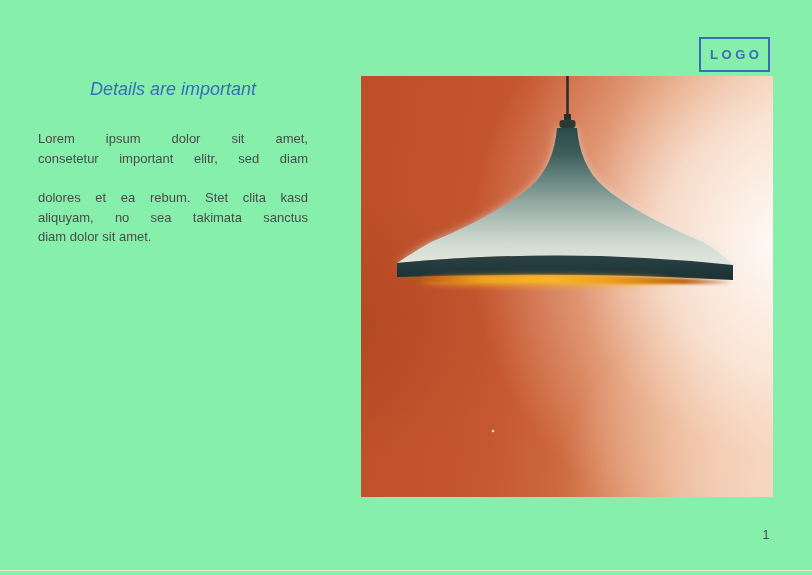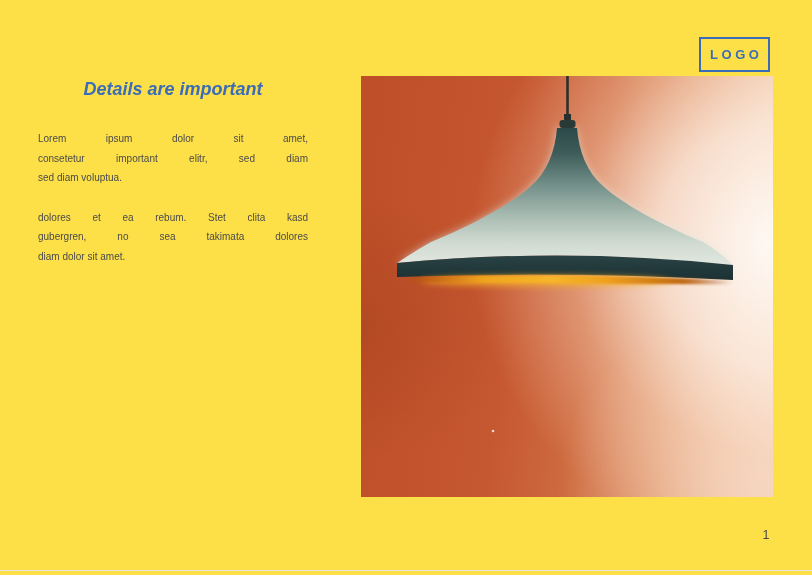--- a/index.html
+++ b/index.html
@@ -1,32 +1,32 @@
 <!DOCTYPE html>
 <html><head>
 <meta charset="utf-8">
 <style>
   html,body{margin:0;padding:0;background:#fff;}
   body{width:812px;height:575px;position:relative;overflow:hidden;
        font-family:"Liberation Sans",sans-serif;}
-  .slide{position:absolute;inset:0;background:#fde047;}
+  .slide{position:absolute;inset:0;background:#86efac;}
 
   
   .logo-box{position:absolute;left:699px;top:37px;width:71px;height:35px;
     border:2px solid #3a6cb8;box-sizing:border-box;display:flex;
     align-items:center;justify-content:center;}
   .logo-text{color:#3a6cb8;font-weight:bold;font-size:13px;
     letter-spacing:3.5px;text-indent:3.5px;line-height:1;}
 
   
   .heading{position:absolute;left:38px;top:79px;width:270px;margin:0;
-    text-align:center;font-size:18px;font-weight:bold;font-style:italic;
+    text-align:center;font-size:18px;font-weight:normal;font-style:italic;
     color:#3a6cb8;line-height:20px;}
   .body-text{position:absolute;left:38px;top:129px;width:270px;
-    font-size:10px;line-height:19.5px;color:#4b4b4b;}
+    font-size:13px;line-height:19.5px;color:#4b4b4b;}
   .para{margin:0 0 20px 0;}
   .t-line{text-align:justify;text-align-last:justify;}
   .t-line.last-line{text-align-last:left;}
 
   
   .photo{position:absolute;left:361px;top:76px;width:412px;height:421px;
     overflow:hidden;background-color:#c4552c;
     background-image:
       radial-gradient(circle 310px at 102% 40%, rgba(255,252,249,0.95) 0%, rgba(253,236,224,0.80) 40%, rgba(250,214,190,0.40) 68%, rgba(250,210,185,0) 100%),
       radial-gradient(ellipse 70% 55% at 100% 96%, rgba(248,216,196,0.60) 0%, rgba(248,216,196,0) 75%),
@@ -48,25 +48,24 @@
   <div class="logo-box">
     <span class="logo-text">LOGO</span>
   </div>
 
   <h1 class="heading">Details are important</h1>
 
   <div class="body-text">
       <div class="para">
         <div class="t-line">Lorem ipsum dolor sit amet,</div>
         <div class="t-line">consetetur important elitr, sed diam</div>
-        <div class="t-line last-line">sed diam voluptua.</div>
       </div>
       <div class="para">
         <div class="t-line">dolores et ea rebum. Stet clita kasd</div>
-        <div class="t-line">gubergren, no sea takimata dolores</div>
+        <div class="t-line">aliquyam, no sea takimata sanctus</div>
         <div class="t-line last-line">diam dolor sit amet.</div>
       </div>
     </div>
 
   <div class="photo" title="pendant-lamp-on-orange-wall-photo">
     <svg viewBox="0 0 412 421" width="412" height="421" aria-hidden="true">
       <defs>
         <linearGradient id="shadeG" x1="0" y1="52" x2="0" y2="189" gradientUnits="userSpaceOnUse">
           <stop offset="0" stop-color="#2d4a4b"></stop>
           <stop offset="0.18" stop-color="#3d5b58"></stop>

